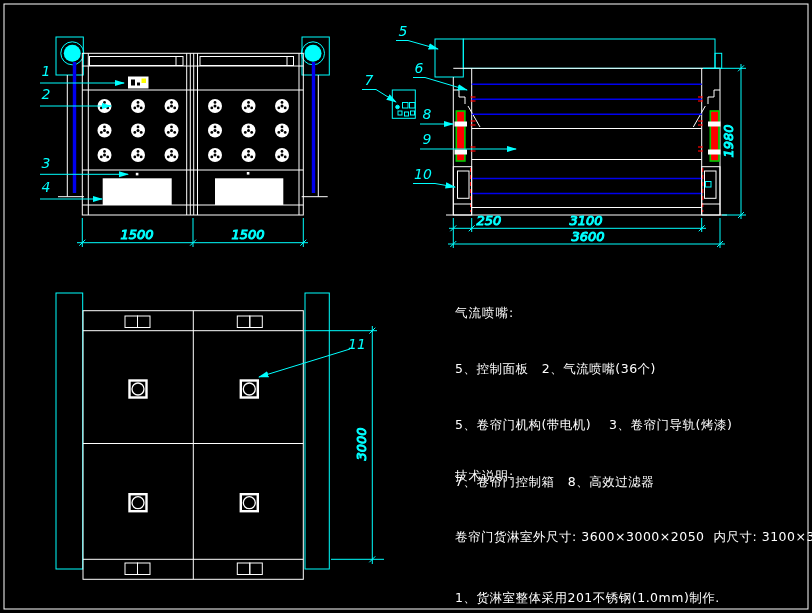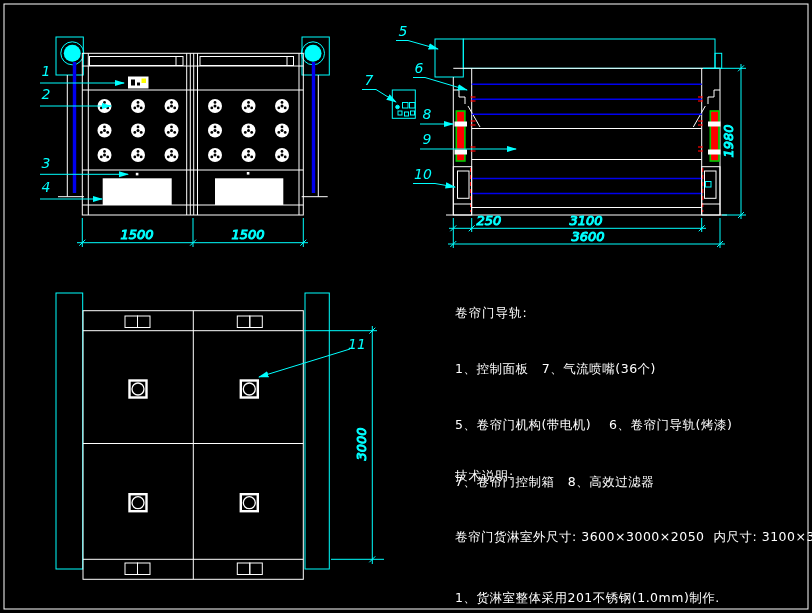--- a/index.html
+++ b/index.html
@@ -306,23 +306,23 @@
       <line x1="331" y1="559.3" x2="384" y2="559.3"></line>
       <line x1="372.3" y1="326" x2="372.3" y2="564"></line>
       <line x1="369.3" y1="333.7" x2="375.3" y2="327.7"></line>
       <line x1="369.3" y1="562.3" x2="375.3" y2="556.3"></line>
       <text class="dim" x="365.5" y="444" transform="rotate(-90 365.5 444)">3000</text>
     </g>
   </g>
 </svg>
 
 <div class="notes legend">
-  <div class="title">卷帘门导轨:</div>
-  <div>1、控制面板   7、气流喷嘴(36个)</div>
-  <div>5、卷帘门机构(带电机)    6、卷帘门导轨(烤漆)</div>
+  <div class="title">气流喷嘴:</div>
+  <div>5、控制面板   2、气流喷嘴(36个)</div>
+  <div>5、卷帘门机构(带电机)    3、卷帘门导轨(烤漆)</div>
   <div>7、卷帘门控制箱   8、高效过滤器</div>
   
 </div>
 
 <div class="notes tech">
   <div class="title">技术说明:</div>
   <div>卷帘门货淋室外尺寸: 3600×3000×2050  内尺寸: 3100×3000×1980</div>
   <div>1、货淋室整体采用201不锈钢(1.0mm)制作.</div>
   
   

